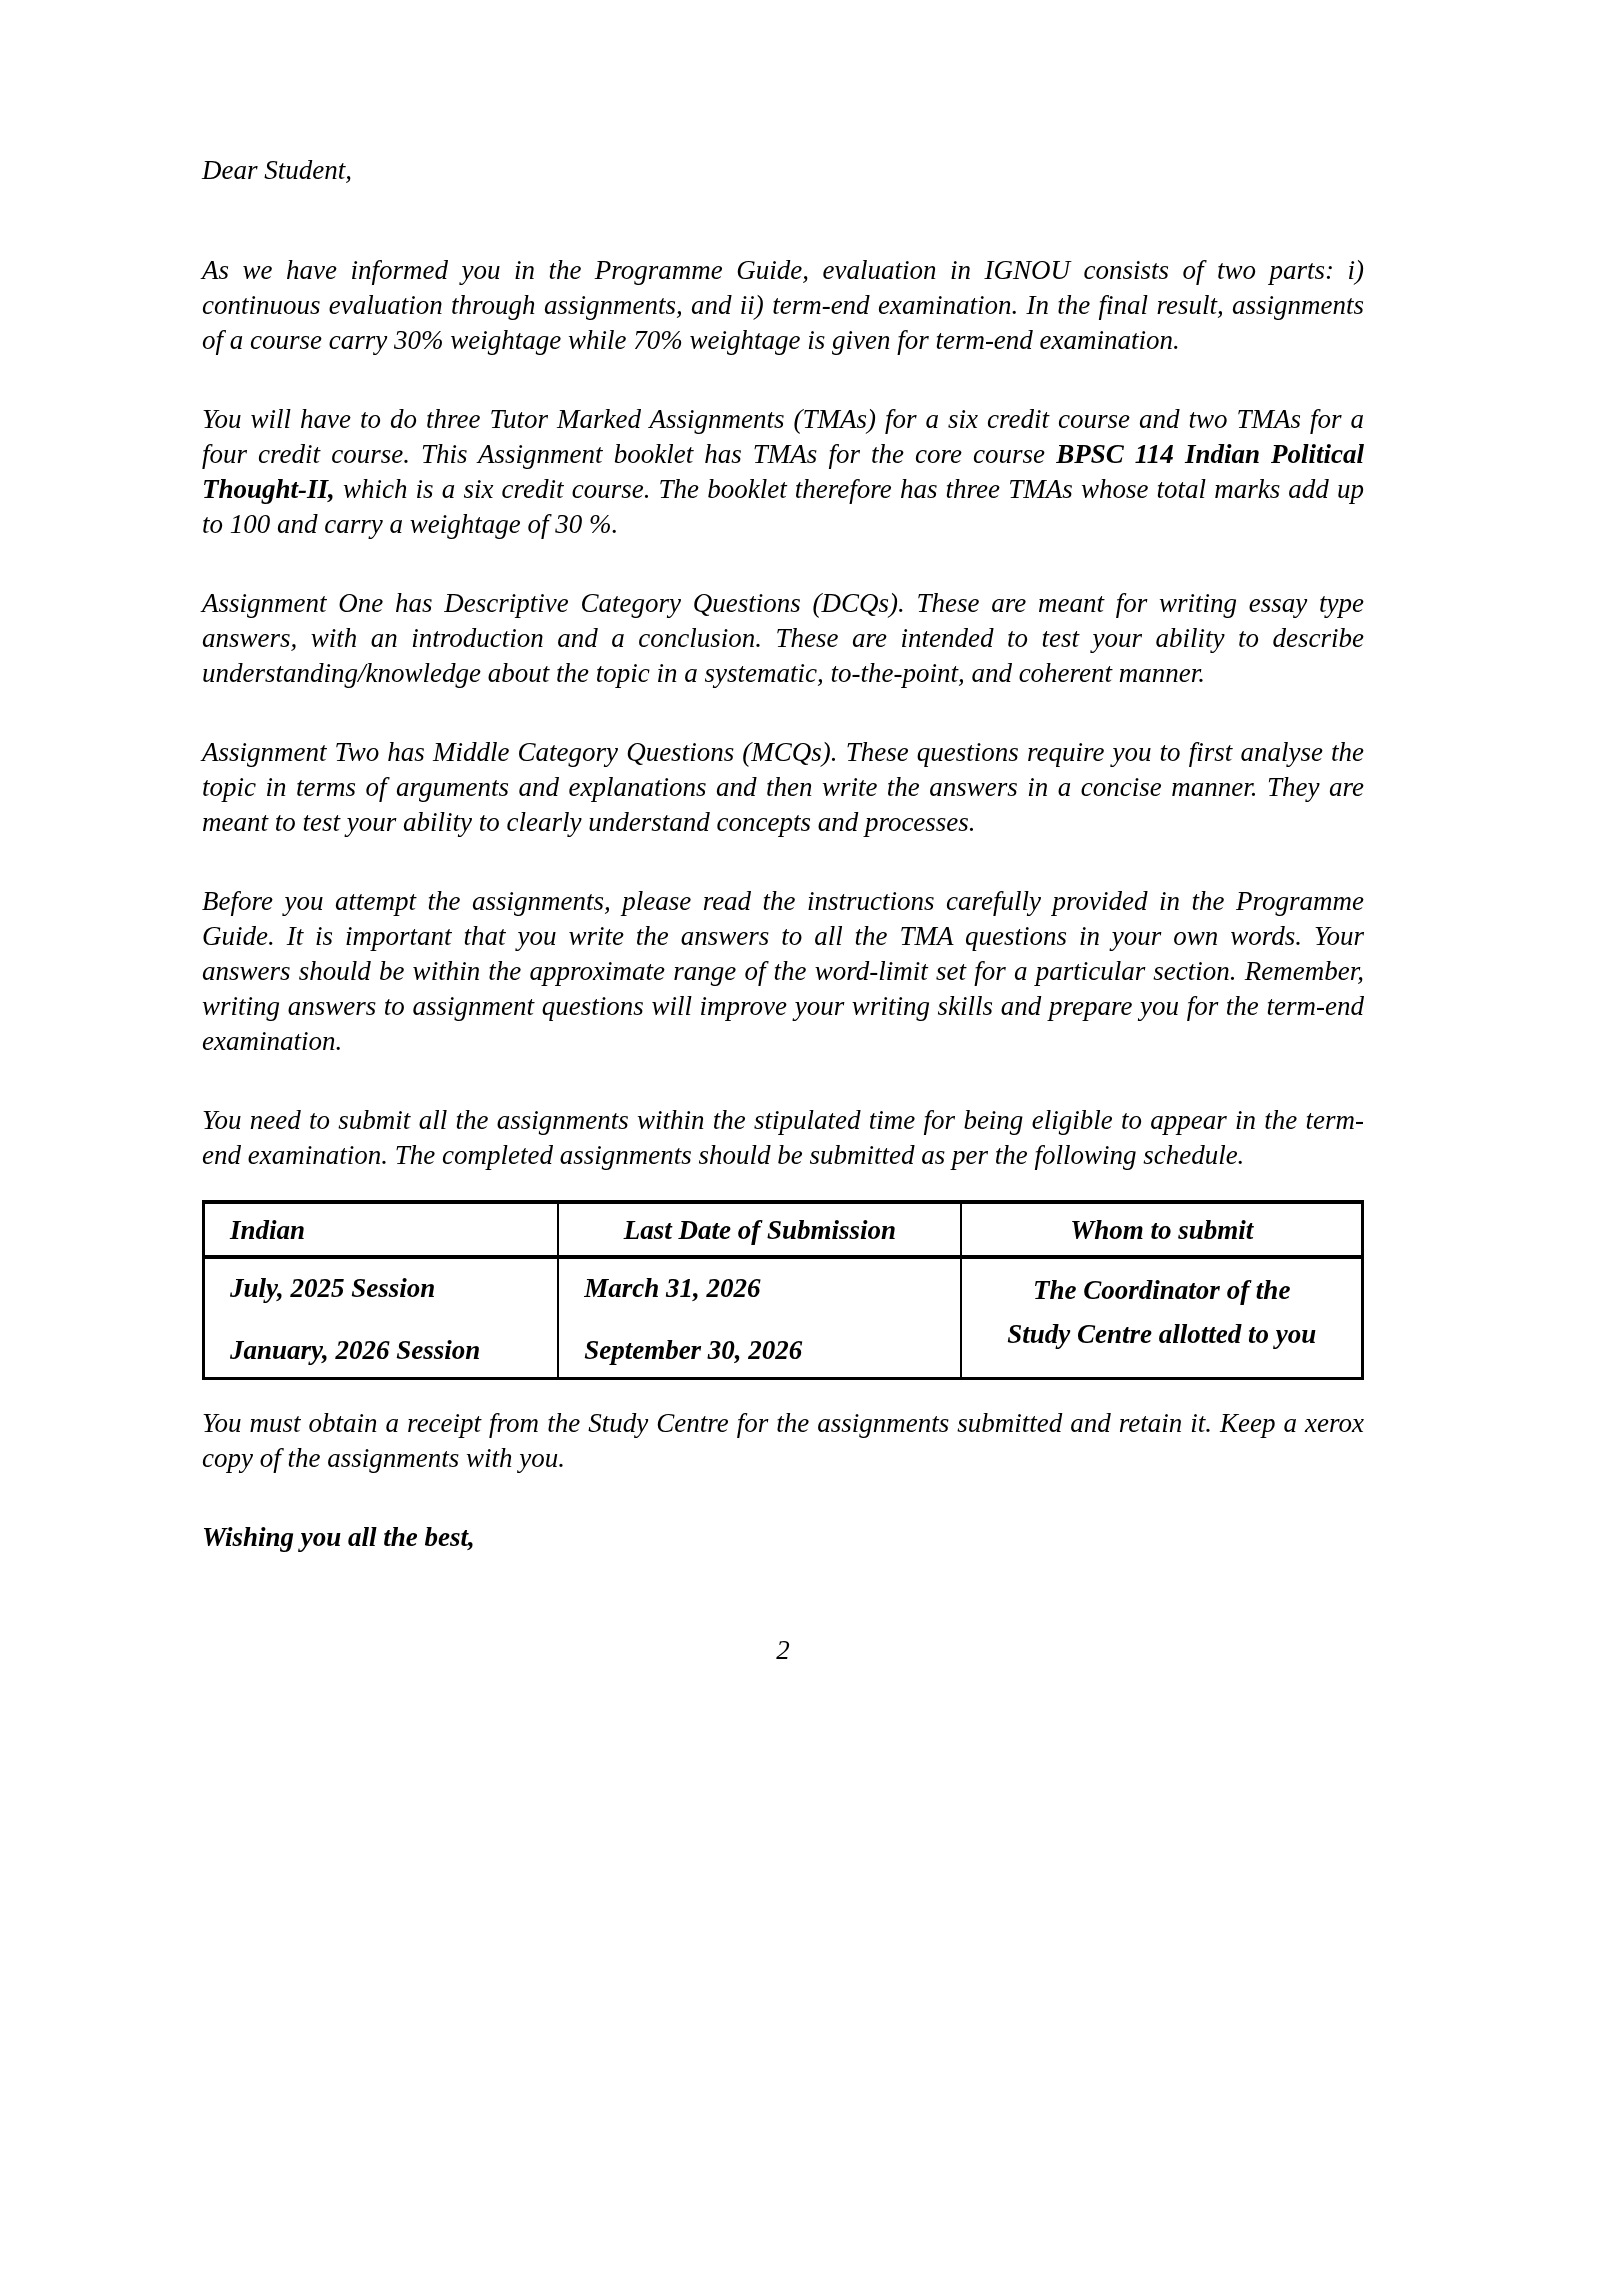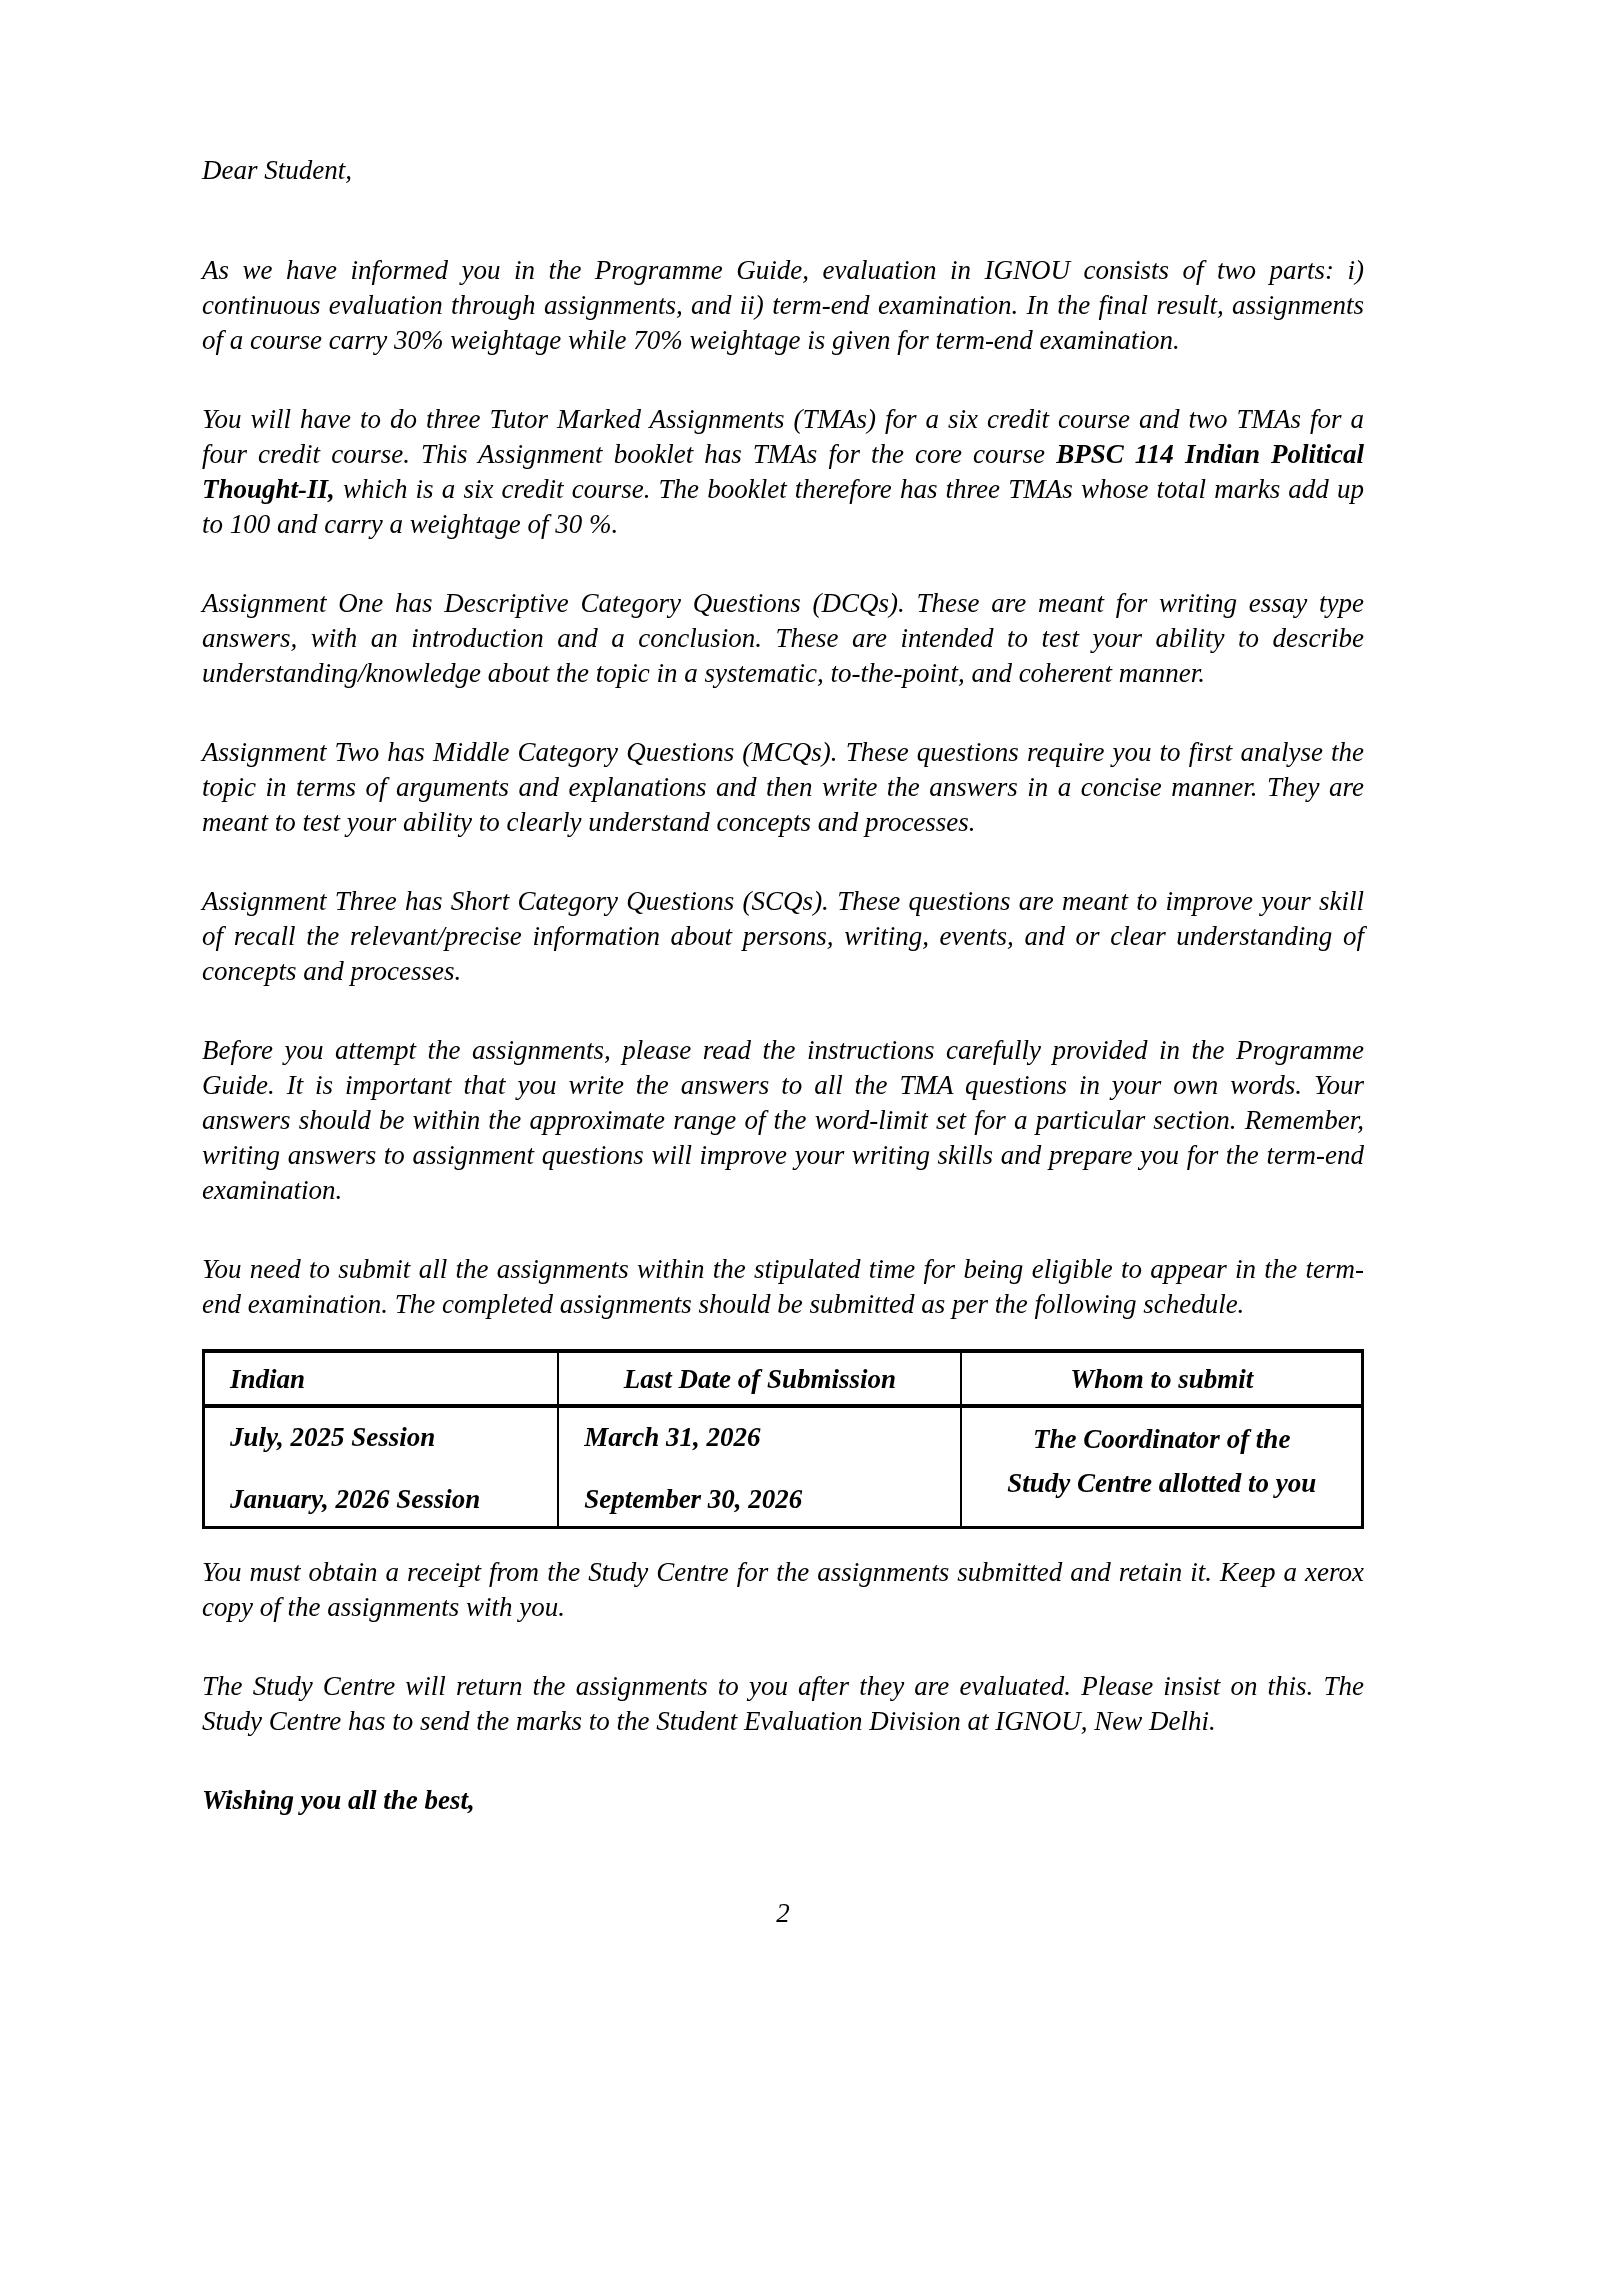--- a/index.html
+++ b/index.html
@@ -87,21 +87,20 @@
   <p class="salutation">Dear Student,</p>
 
   <p class="para">As we have informed you in the Programme Guide, evaluation in IGNOU consists of two parts: i) continuous evaluation through assignments, and ii) term-end examination. In the final result, assignments of a course carry 30% weightage while 70% weightage is given for term-end examination.</p>
 
   <p class="para"><span>You will have to do three Tutor Marked Assignments (TMAs) for a six credit course and two TMAs for a four credit course. This Assignment booklet has TMAs for the core course </span><strong>BPSC 114 Indian Political Thought-II,</strong><span> which is a six credit course. The booklet therefore has three TMAs whose total marks add up to 100 and carry a weightage of 30 %.</span></p>
 
   <p class="para">Assignment One has Descriptive Category Questions (DCQs). These are meant for writing essay type answers, with an introduction and a conclusion. These are intended to test your ability to describe understanding/knowledge about the topic in a systematic, to-the-point, and coherent manner.</p>
 
   <p class="para">Assignment Two has Middle Category Questions (MCQs). These questions require you to first analyse the topic in terms of arguments and explanations and then write the answers in a concise manner. They are meant to test your ability to clearly understand concepts and processes.</p>
 
-  <p class="para">Assignment Three has Short Category Questions (SCQs). These questions are meant to improve your skill of recall the relevant/precise information about persons, writing, events, and or clear understanding of concepts and processes.</p>
 
   <p class="para">Before you attempt the assignments, please read the instructions carefully provided in the Programme Guide. It is important that you write the answers to all the TMA questions in your own words. Your answers should be within the approximate range of the word-limit set for a particular section. Remember, writing answers to assignment questions will improve your writing skills and prepare you for the term-end examination.</p>
 
   <p class="para no-gap">You need to submit all the assignments within the stipulated time for being eligible to appear in the term-end examination. The completed assignments should be submitted as per the following schedule.</p>
 
   <table class="schedule">
     <colgroup>
       <col style="width:30.6%">
       <col style="width:34.8%">
       <col style="width:34.6%">
@@ -126,21 +125,20 @@
         <td class="center-cell">
           <div>The Coordinator of the</div>
           <div>Study Centre allotted to you</div>
         </td>
       </tr>
     </tbody>
   </table>
 
   <p class="para">You must obtain a receipt from the Study Centre for the assignments submitted and retain it. Keep a xerox copy of the assignments with you.</p>
 
-  <p class="para">The Study Centre will return the assignments to you after they are evaluated. Please insist on this. The Study Centre has to send the marks to the Student Evaluation Division at IGNOU, New Delhi.</p>
 
   <p class="closing-bold">Wishing you all the best,</p>
 
 
   <div class="footer">2</div>
 
 </div>
 
 
 </body></html>

